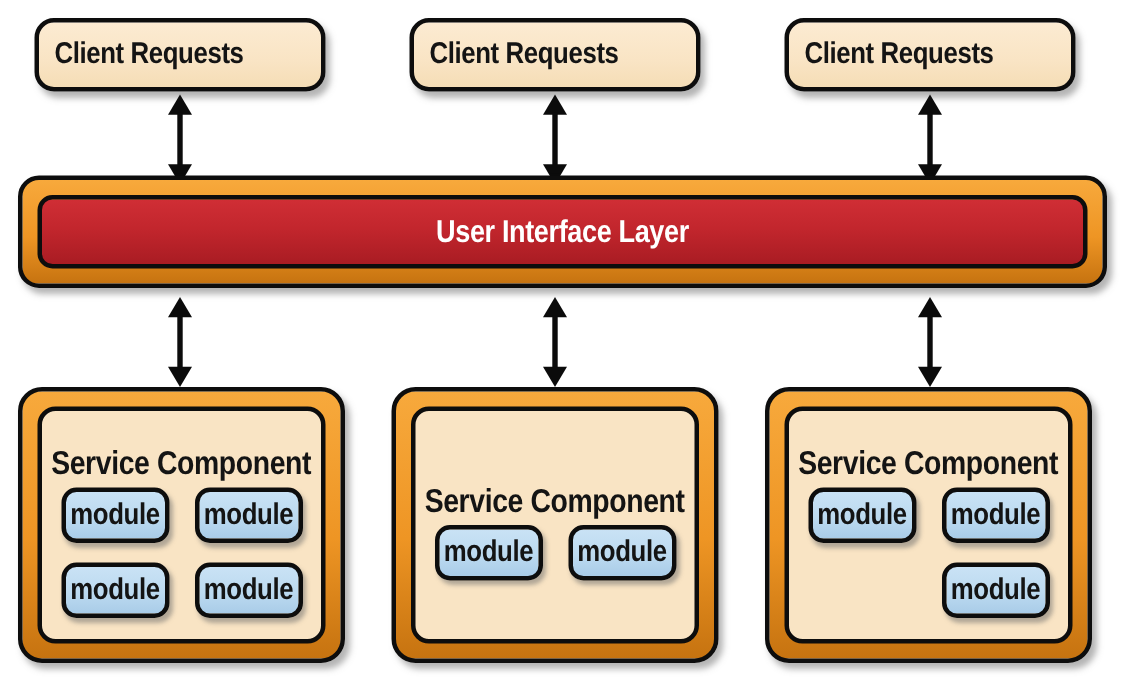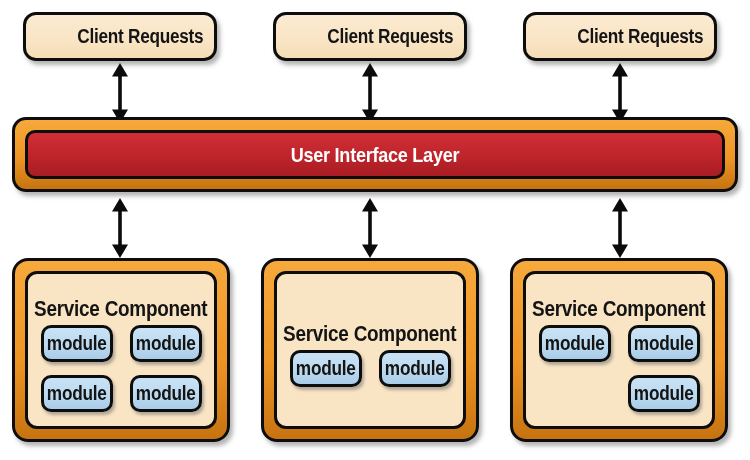--- a/index.html
+++ b/index.html
@@ -22,21 +22,21 @@
   .client {
     position: absolute;
     top: 12px;
     width: 194px;
     height: 49px;
     background: linear-gradient(180deg, #FCEBD2 0%, var(--cream, #F9E4C4) 60%, #F5DDB6 100%);
     border: 3px solid var(--outline, #0d0d0d);
     border-radius: 13px;
     display: flex;
     align-items: center;
-    justify-content: flex-end;
+    justify-content: flex-start;
     box-shadow: 3px 4px 4px rgba(105,105,105,0.5);
     font-size: 20px;
     font-weight: bold;
     color: var(--text, #141414);
   }
   .client.c1 { left: 23px; }
   .client.c2 { left: 273px; }
   .client.c3 { left: 523px; }
   
   .arrow {

